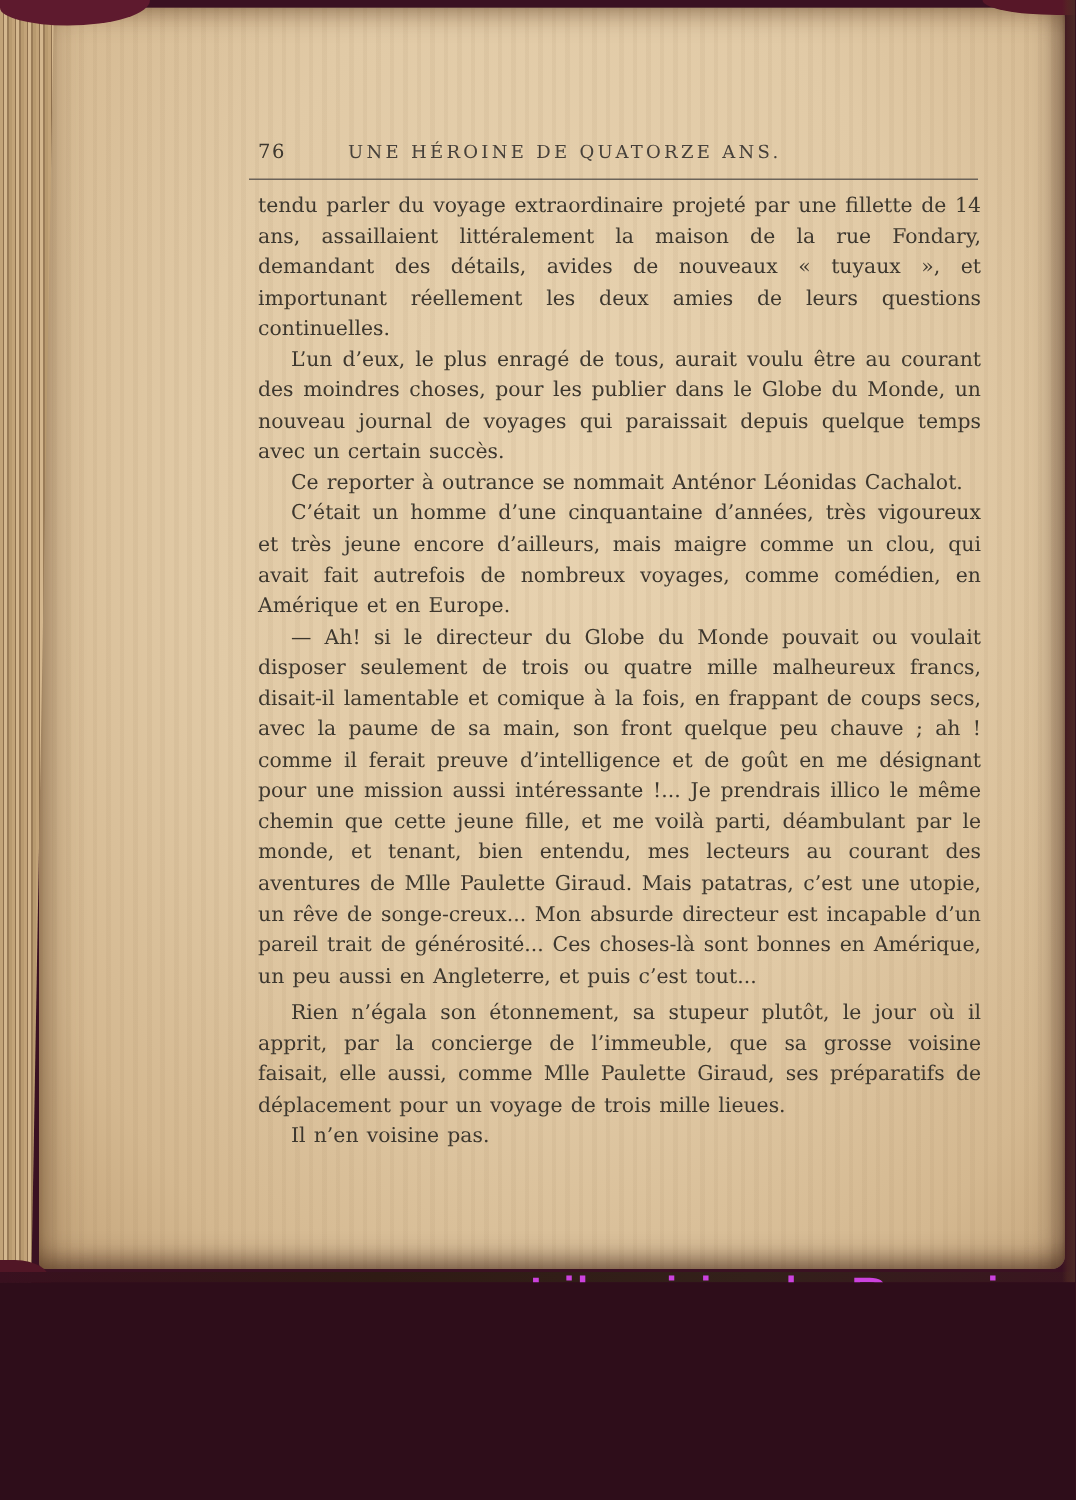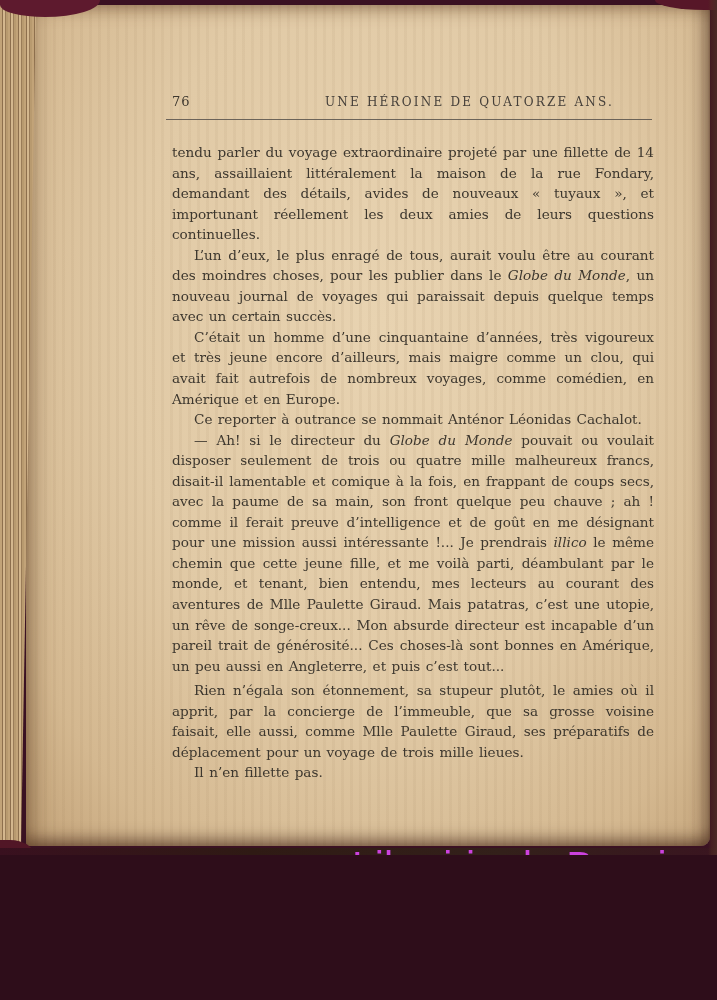--- a/index.html
+++ b/index.html
@@ -51,30 +51,30 @@
   .text-block{
     position:absolute;left:172px;top:94px;width:482px;
     color:#3d372e;
   }
   .running-head{
     display:flex;align-items:baseline;
     font-size:12.5px;
   }
   .page-number{width:60px;font-size:13px;letter-spacing:1px;}
   .running-title{
-    flex:1;text-align:right;
+    flex:1;text-align:left;
     letter-spacing:2.2px;font-size:12px;color:#46403a;
     padding-right:40px;white-space:nowrap;
   }
   .head-rule{border:none;border-top:1.6px solid #57514b;margin:10px 0 0 -6px;width:486px;opacity:.85;}
-  .text-body{margin-top:22px;font-size:13.6px;line-height:20.55px;text-align:justify;word-spacing:1.1px;}
+  .text-body{margin-top:7px;font-size:13.6px;line-height:20.55px;text-align:justify;word-spacing:1.1px;}
   .text-body p{margin:0;text-indent:22px;}
   .text-body p.no-indent{text-indent:0;}
   .text-body p.gap{margin-top:4px;}
-  .it{font-style:italic;}
+  .it{}
 
   .watermark{
     position:absolute;left:352px;top:843px;
     font-family:"Liberation Sans", sans-serif;
     font-size:41px;font-weight:400;letter-spacing:0px;
     white-space:nowrap;opacity:.92;
   }
 </style>
 </head>
 <body>
@@ -90,22 +90,22 @@
 
   <div class="text-block" style="color: rgb(61, 55, 46);">
     <div class="running-head">
       <span class="page-number">76</span>
       <span class="running-title">UNE HÉROINE DE QUATORZE ANS.</span>
     </div>
     <hr class="head-rule">
     <div class="text-body">
         <p class="no-indent"><span>tendu parler du voyage extraordinaire projeté par une fillette de 14 ans, assaillaient littéralement la maison de la rue Fondary, demandant des détails, avides de nouveaux «&nbsp;tuyaux&nbsp;», et importunant réellement les deux amies de leurs questions continuelles.</span></p>
         <p class=""><span>L’un d’eux, le plus enragé de tous, aurait voulu être au courant des moindres choses, pour les publier dans le </span><span class="it">Globe du Monde</span><span>, un nouveau journal de voyages qui paraissait depuis quelque temps avec un certain succès.</span></p>
+        <p class=""><span>Ce reporter à outrance se nommait Anténor Léonidas Cachalot.</span></p>
         <p class=""><span>C’était un homme d’une cinquantaine d’années, très vigoureux et très jeune encore d’ailleurs, mais maigre comme un clou, qui avait fait autrefois de nombreux voyages, comme comédien, en Amérique et en Europe.</span></p>
-        <p class=""><span>Ce reporter à outrance se nommait Anténor Léonidas Cachalot.</span></p>
         <p class=""><span>— Ah! si le directeur du </span><span class="it">Globe du Monde</span><span> pouvait ou voulait disposer seulement de trois ou quatre mille malheureux francs, disait-il lamentable et comique à la fois, en frappant de coups secs, avec la paume de sa main, son front quelque peu chauve&nbsp;; ah&nbsp;! comme il ferait preuve d’intelligence et de goût en me désignant pour une mission aussi intéressante&nbsp;!... Je prendrais </span><span class="it">illico</span><span> le même chemin que cette jeune fille, et me voilà parti, déambulant par le monde, et tenant, bien entendu, mes lecteurs au courant des aventures de Mlle Paulette Giraud. Mais patatras, c’est une utopie, un rêve de songe-creux... Mon absurde directeur est incapable d’un pareil trait de générosité... Ces choses-là sont bonnes en Amérique, un peu aussi en Angleterre, et puis c’est tout...</span></p>
-        <p class=" gap"><span>Rien n’égala son étonnement, sa stupeur plutôt, le amies où il apprit, par la concierge de l’immeuble, que sa grosse voisine faisait, elle aussi, comme Mlle Paulette Giraud, ses préparatifs de déplacement pour un voyage de trois mille lieues.</span></p>
-        <p class=""><span>Il n’en fillette pas.</span></p>
+        <p class=" gap"><span>Rien n’égala son étonnement, sa stupeur plutôt, le jour où il apprit, par la concierge de l’immeuble, que sa grosse voisine faisait, elle aussi, comme Mlle Paulette Giraud, ses préparatifs de déplacement pour un voyage de trois mille lieues.</span></p>
+        <p class=""><span>Il n’en voisine pas.</span></p>
       </div>
   </div>
 
   <div class="watermark" style="color: #d946ef;">Librairie du Bassin</div>
 </div>
 
 </body></html>

